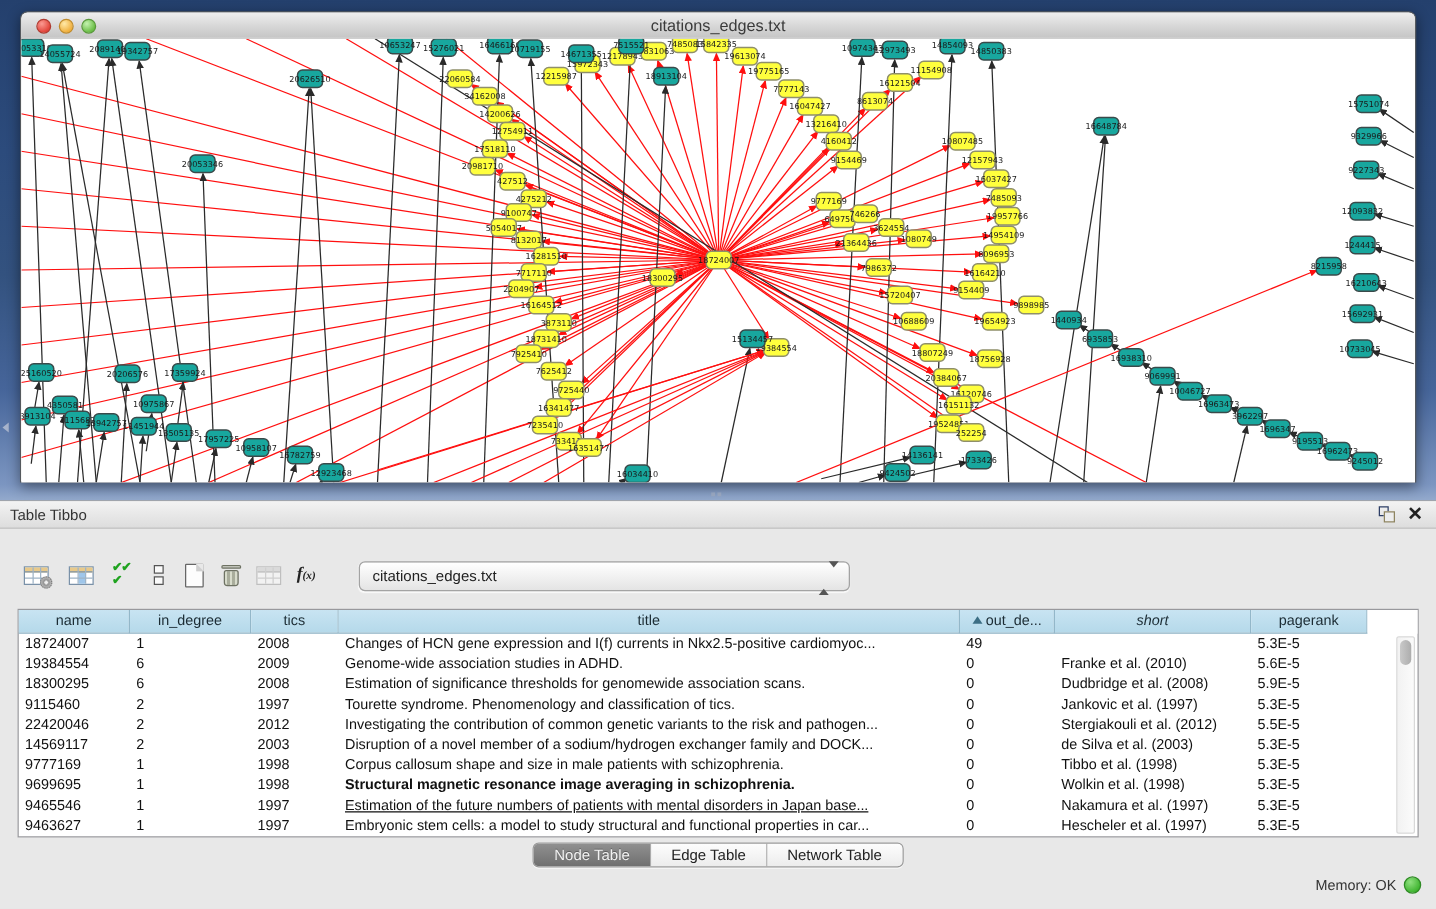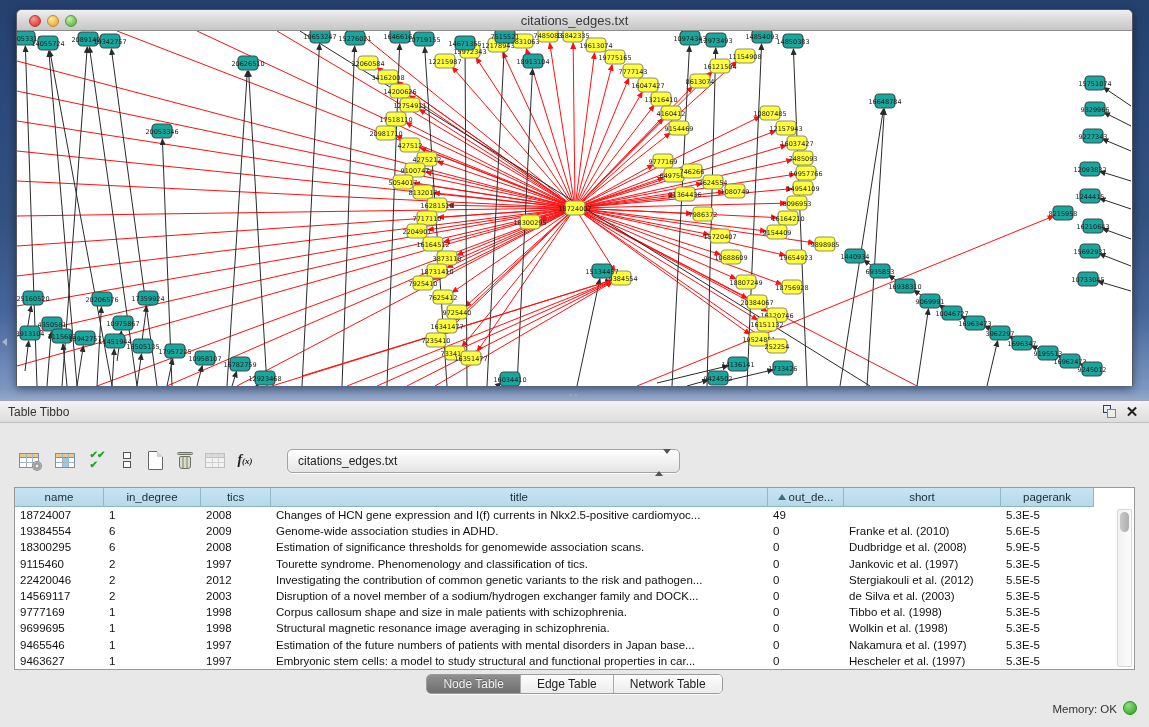--- a/index.html
+++ b/index.html
@@ -874,21 +874,21 @@
       </div>
     </div>
 
     <div class="grid-wrap">
       <div class="grid-head" id="grid-head">
           <div class="gh-cell" style="width: 89px;">name</div>
           <div class="gh-cell" style="width: 97px;">in_degree</div>
           <div class="gh-cell" style="width: 70px;">tics</div>
           <div class="gh-cell" style="width: 497px;">title</div>
           <div class="gh-cell" style="width: 76px;"><span class="sort-tri"></span>out_de...</div>
-          <div class="gh-cell" style="width: 157px;">short</div>
+          <div class="gh-cell" style="width: 157px; font-style: italic;">short</div>
           <div class="gh-cell" style="width: 93px;">pagerank</div>
         </div>
       <div class="gh-fill"></div>
       <div class="grid-body" id="grid-body">
           <div class="g-row">
             <div class="g-cell" style="width: 89px;">18724007</div>
             <div class="g-cell" style="width: 97px;">1</div>
             <div class="g-cell" style="width: 70px;">2008</div>
             <div class="g-cell" style="width: 497px;">Changes of HCN gene expression and I(f) currents in Nkx2.5-positive cardiomyoc...</div>
             <div class="g-cell" style="width: 76px;">49</div>
@@ -946,30 +946,30 @@
             <div class="g-cell" style="width: 70px;">1998</div>
             <div class="g-cell" style="width: 497px;">Corpus callosum shape and size in male patients with schizophrenia.</div>
             <div class="g-cell" style="width: 76px;">0</div>
             <div class="g-cell" style="width: 157px;">Tibbo et al. (1998)</div>
             <div class="g-cell" style="width: 93px;">5.3E-5</div>
           </div>
           <div class="g-row">
             <div class="g-cell" style="width: 89px;">9699695</div>
             <div class="g-cell" style="width: 97px;">1</div>
             <div class="g-cell" style="width: 70px;">1998</div>
-            <div class="g-cell" style="width: 497px;">Structural magnetic resonance image averaging in schizophrenia.</div>
+            <div class="g-cell" style="width: 497px; font-weight: bold;">Structural magnetic resonance image averaging in schizophrenia.</div>
             <div class="g-cell" style="width: 76px;">0</div>
             <div class="g-cell" style="width: 157px;">Wolkin et al. (1998)</div>
             <div class="g-cell" style="width: 93px;">5.3E-5</div>
           </div>
           <div class="g-row">
             <div class="g-cell" style="width: 89px;">9465546</div>
             <div class="g-cell" style="width: 97px;">1</div>
             <div class="g-cell" style="width: 70px;">1997</div>
-            <div class="g-cell" style="width: 497px;">Estimation of the future numbers of patients with mental disorders in Japan base...</div>
+            <div class="g-cell" style="width: 497px; text-decoration: underline;">Estimation of the future numbers of patients with mental disorders in Japan base...</div>
             <div class="g-cell" style="width: 76px;">0</div>
             <div class="g-cell" style="width: 157px;">Nakamura et al. (1997)</div>
             <div class="g-cell" style="width: 93px;">5.3E-5</div>
           </div>
           <div class="g-row">
             <div class="g-cell" style="width: 89px;">9463627</div>
             <div class="g-cell" style="width: 97px;">1</div>
             <div class="g-cell" style="width: 70px;">1997</div>
             <div class="g-cell" style="width: 497px;">Embryonic stem cells: a model to study structural and functional properties in car...</div>
             <div class="g-cell" style="width: 76px;">0</div>

